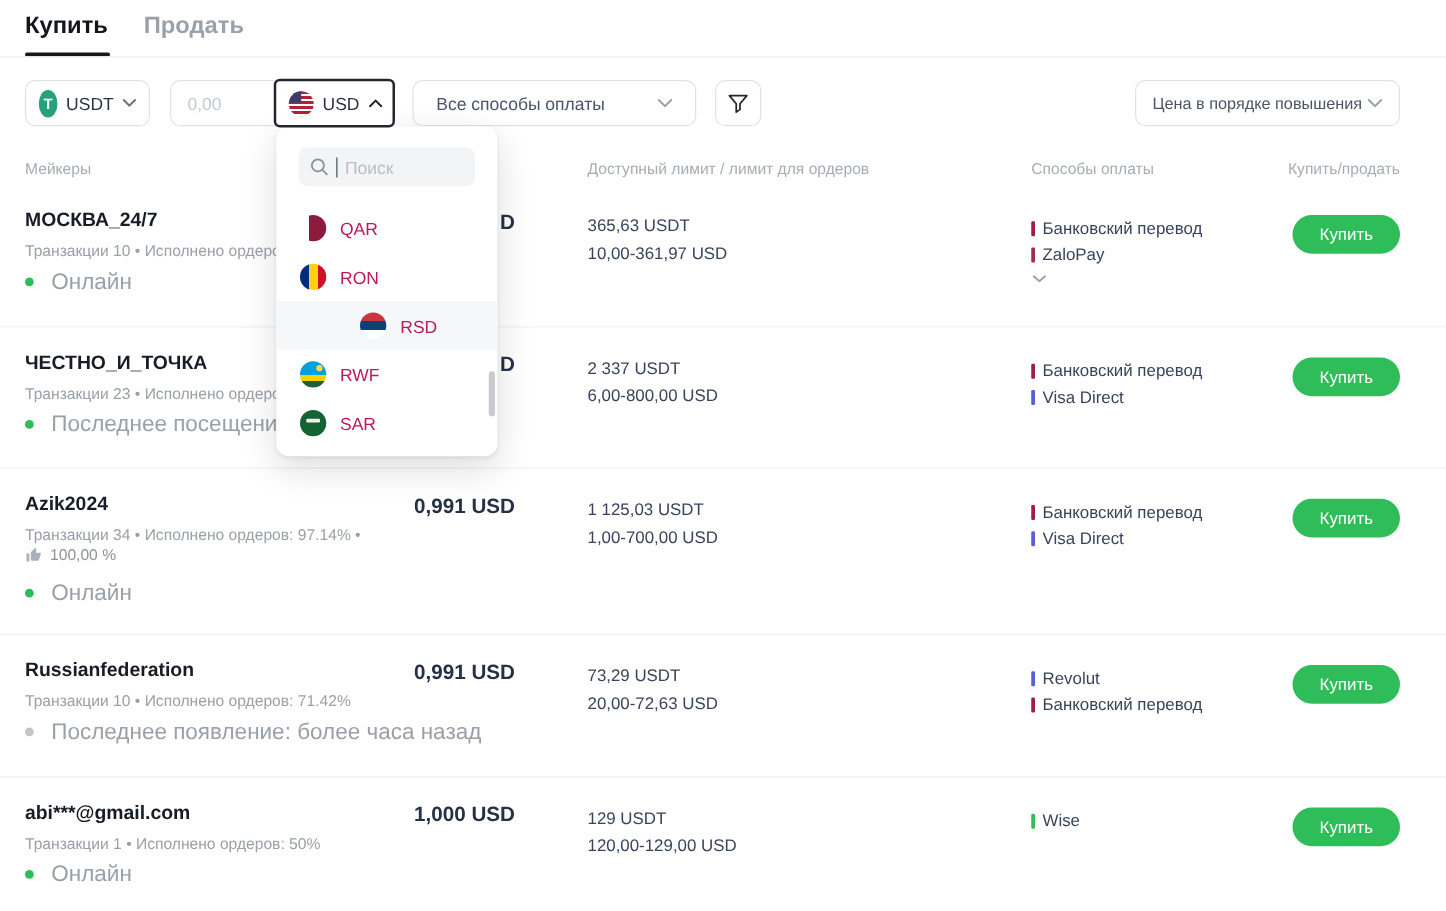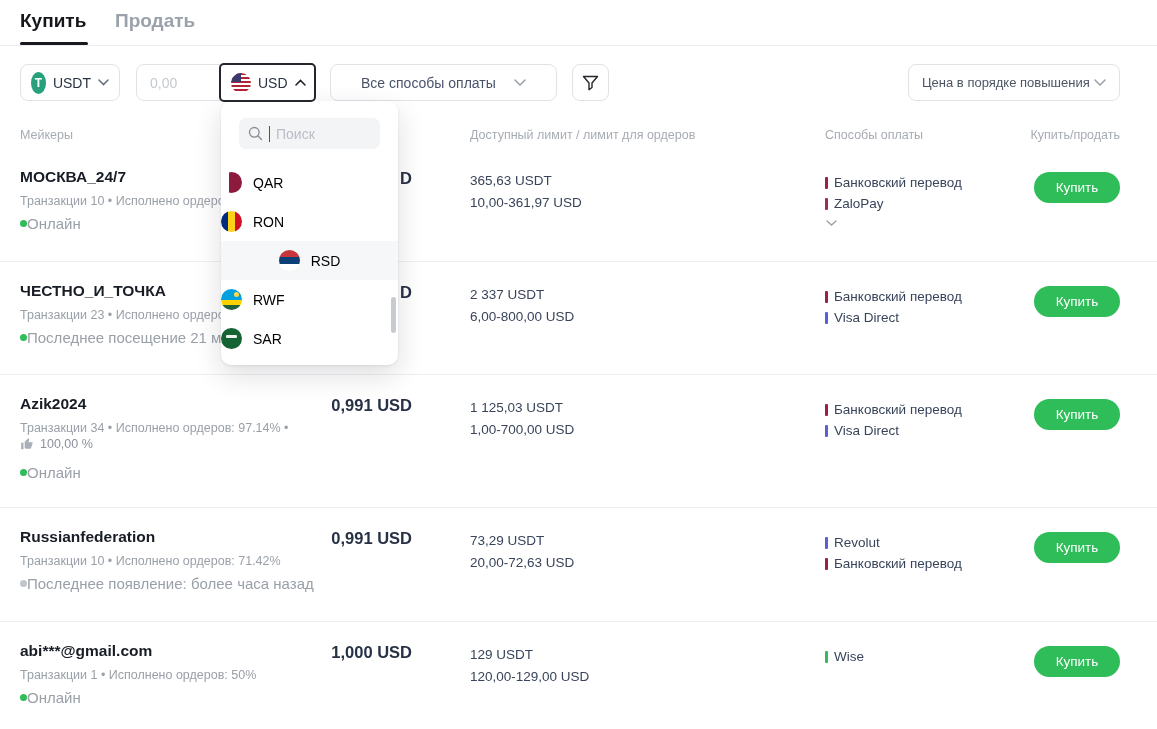--- a/index.html
+++ b/index.html
@@ -15,59 +15,59 @@
 
   
   .ctrl { position:absolute; top:64px; height:37px; border:1px solid #dfe3e8; border-radius:8px; background:#fff; display:flex; align-items:center; font-size:14px; color:#2a3342; cursor:pointer; }
   .usdt-select { left:20px; width:100px; padding:0 10px; gap:7px; }
   .coin-icon { width:22px; height:22px; border-radius:50%; background:#26a17b; color:#fff; font-size:12px; font-weight:700; display:flex; align-items:center; justify-content:center; }
   .amount-input { left:136px; width:180px; padding:0 13px; color:#c4c9d0; cursor:text; }
   .usd-select { left:219px; top:63px; width:97px; height:39px; border:2px solid #23262d; border-radius:5px; padding:0 10px; gap:7px; z-index:60; }
   .flag { border-radius:50%; overflow:hidden; position:relative; flex:none; }
   .flag-us { width:20px; height:20px; background:repeating-linear-gradient(180deg,#b22234 0 2px,#ffffff 2px 4px); }
   .flag-us::after { content:""; position:absolute; left:0; top:0; width:10px; height:9px; background:#3c3b6e; }
-  .pay-select { left:330px; width:227px; padding:0 30px; color:#49536a; justify-content:space-between; }
+  .pay-select { left:330px; width:227px; padding:0 18px; color:#49536a; justify-content:space-between; }
   .filter-btn { left:572px; width:37px; justify-content:center; }
   .sort-select { left:908px; width:212px; padding:0 13px; font-size:13px; color:#4b5563; justify-content:space-between; }
   .chev { flex:none; }
 
   
   .col-headers { position:absolute; top:120px; left:0; width:1157px; height:28px; font-size:12.5px; color:#a7acb4; }
   .col-headers span { position:absolute; top:8px; }
   .h-makers { left:20px; }
   .h-limit { left:470px; }
   .h-pay { left:825px; }
   .h-action { right:37px; }
 
   
   .row { position:absolute; left:0; width:1157px; border-bottom:1px solid #efeff1; }
   .row.last { border-bottom:none; }
   .maker-name { position:absolute; left:20px; top:20px; font-size:15.5px; font-weight:700; color:#181c25; cursor:pointer; }
   .maker-stats { position:absolute; left:20px; top:46px; font-size:12.5px; color:#9aa0a8; white-space:nowrap; }
-  .maker-status { position:absolute; left:20px; top:67px; font-size:15px; color:#9aa0a8; display:flex; align-items:center; gap:0; }
+  .maker-status { position:absolute; left:20px; top:67px; font-size:18px; color:#9aa0a8; display:flex; align-items:center; gap:14px; }
   .row.tall .maker-status { top:89px; }
   .rating { position:absolute; left:20px; top:62px; font-size:12.5px; color:#8c929b; display:flex; align-items:center; gap:6px; }
   .dot { width:7px; height:7px; border-radius:50%; flex:none; }
   .dot.green { background:#2ebd59; }
   .dot.gray { background:#c2c6cc; }
   .price { position:absolute; left:290px; top:21px; width:122px; text-align:right; font-size:16.5px; font-weight:700; color:#273146; }
   .limits { position:absolute; left:470px; top:22px; font-size:13.5px; color:#39445a; line-height:22px; }
   .payments { position:absolute; left:825px; top:24px; font-size:13.5px; color:#39445a; }
   .pay-line { display:flex; align-items:center; height:21px; gap:6px; }
   .bar { width:3px; height:12px; border-radius:1px; flex:none; }
   .more-chev { margin-top:3px; margin-left:1px; cursor:pointer; }
   .buy-btn { position:absolute; right:37px; top:24px; width:86px; height:31px; border:none; border-radius:16px; background:#2ebd59; color:#fff; font-size:13.5px; font-family:"Liberation Sans",sans-serif; cursor:pointer; }
 
   
   .dropdown { position:absolute; left:221px; top:101px; width:177px; height:264px; background:#fff; border-radius:10px; box-shadow:0 10px 28px rgba(20,24,33,.14), 0 1px 3px rgba(20,24,33,.08); z-index:50; }
   .dd-search { position:absolute; left:18px; top:17px; width:141px; height:31px; background:#f3f4f6; border-radius:7px; display:flex; align-items:center; padding:0 9px; gap:6px; cursor:text; }
   .dd-search .ph { color:#b9bec6; font-size:14px; }
   .caret { width:1px; height:16px; background:#4b5563; }
   .dd-list { position:absolute; top:62px; left:0; width:100%; }
-  .dd-item { height:39px; display:flex; align-items:center; gap:11px; font-size:14px; color:#000000; cursor:pointer; }
+  .dd-item { height:39px; display:flex; align-items:center; padding-left:19px; gap:11px; font-size:14px; color:#be185d; cursor:pointer; }
   .dd-item.hl { background:#f6f7f8;justify-content:center; }
   .flag-sm { width:21px; height:21px; }
   .flag-qatar { background:linear-gradient(90deg,#ffffff 0 36%,#8d1b3d 36% 100%); }
   .flag-romania { background:linear-gradient(90deg,#002b7f 0 34%,#fcd116 34% 67%,#ce1126 67% 100%); }
   .flag-serbia { background:linear-gradient(180deg,#c6363c 0 34%,#0c4076 34% 67%,#ffffff 67% 100%); }
   .flag-rwanda { background:linear-gradient(180deg,#00a1de 0 52%,#fad201 52% 75%,#20603d 75% 100%); }
   .flag-rwanda::after { content:""; position:absolute; right:3px; top:3px; width:5px; height:5px; border-radius:50%; background:#ffd94a; }
   .flag-saudi { background:#156232; }
   .flag-saudi::after { content:""; position:absolute; left:5px; top:7px; width:11px; height:3px; background:rgba(255,255,255,.92); border-radius:1px; }
   .dd-scrollbar { position:absolute; right:2px; top:196px; width:5px; height:36px; background:#c7cacf; border-radius:3px; cursor:pointer; }

